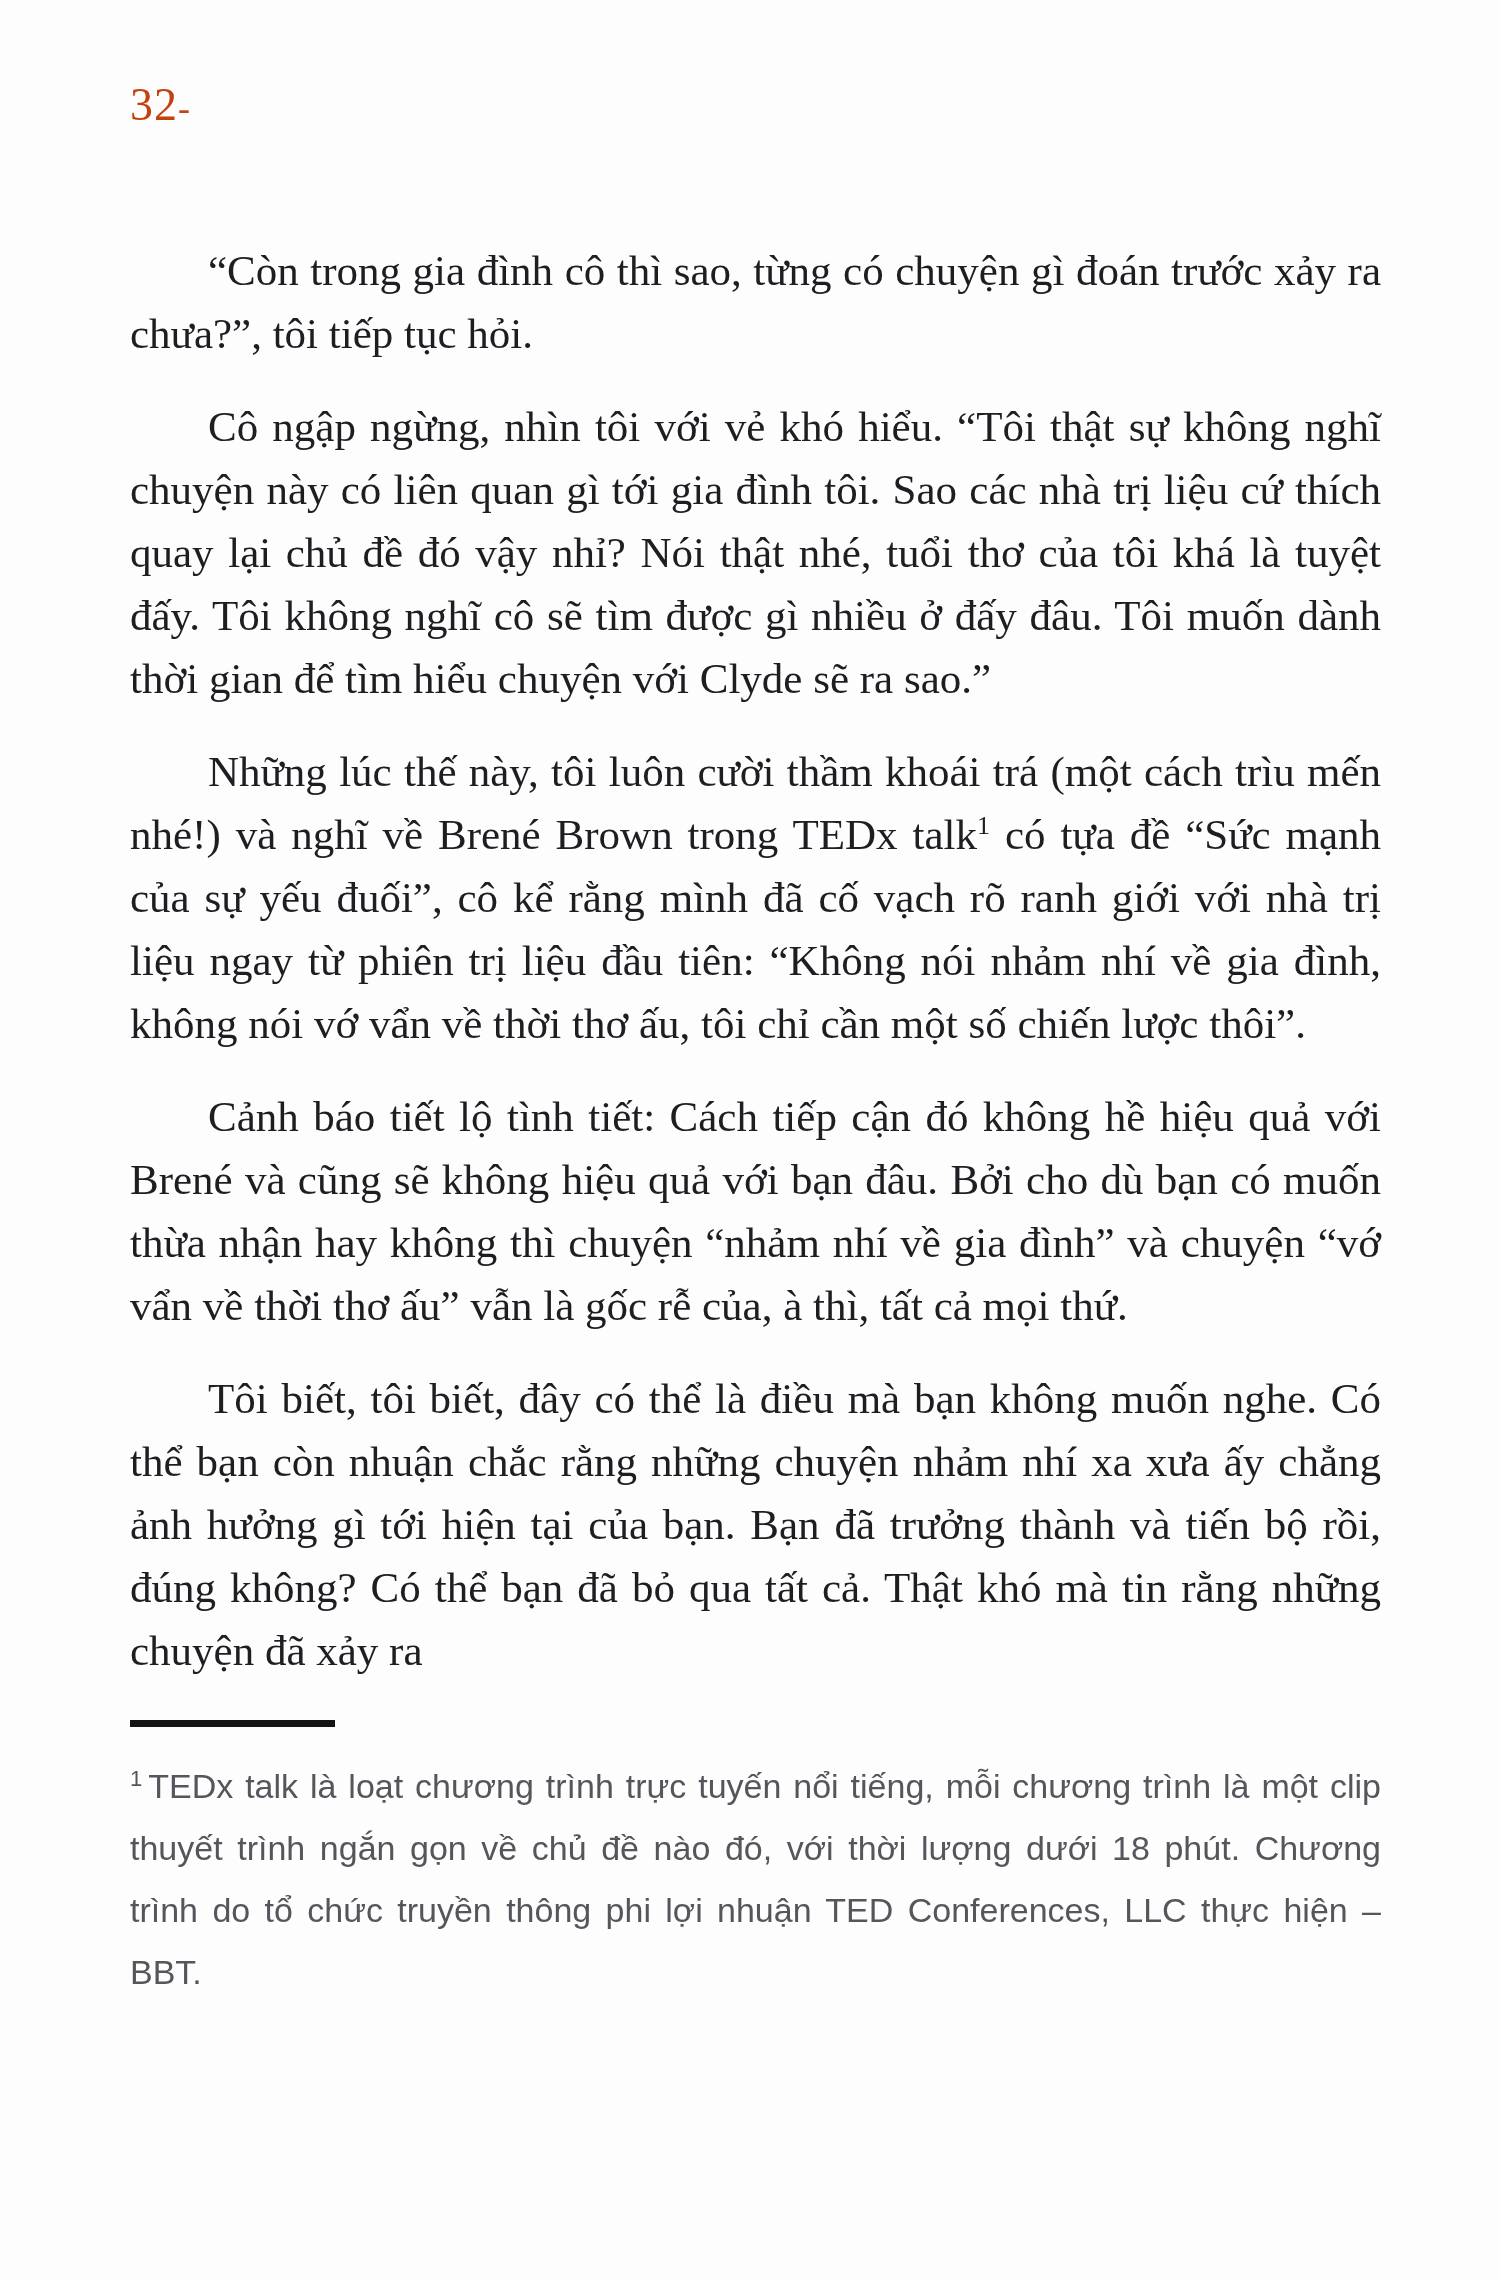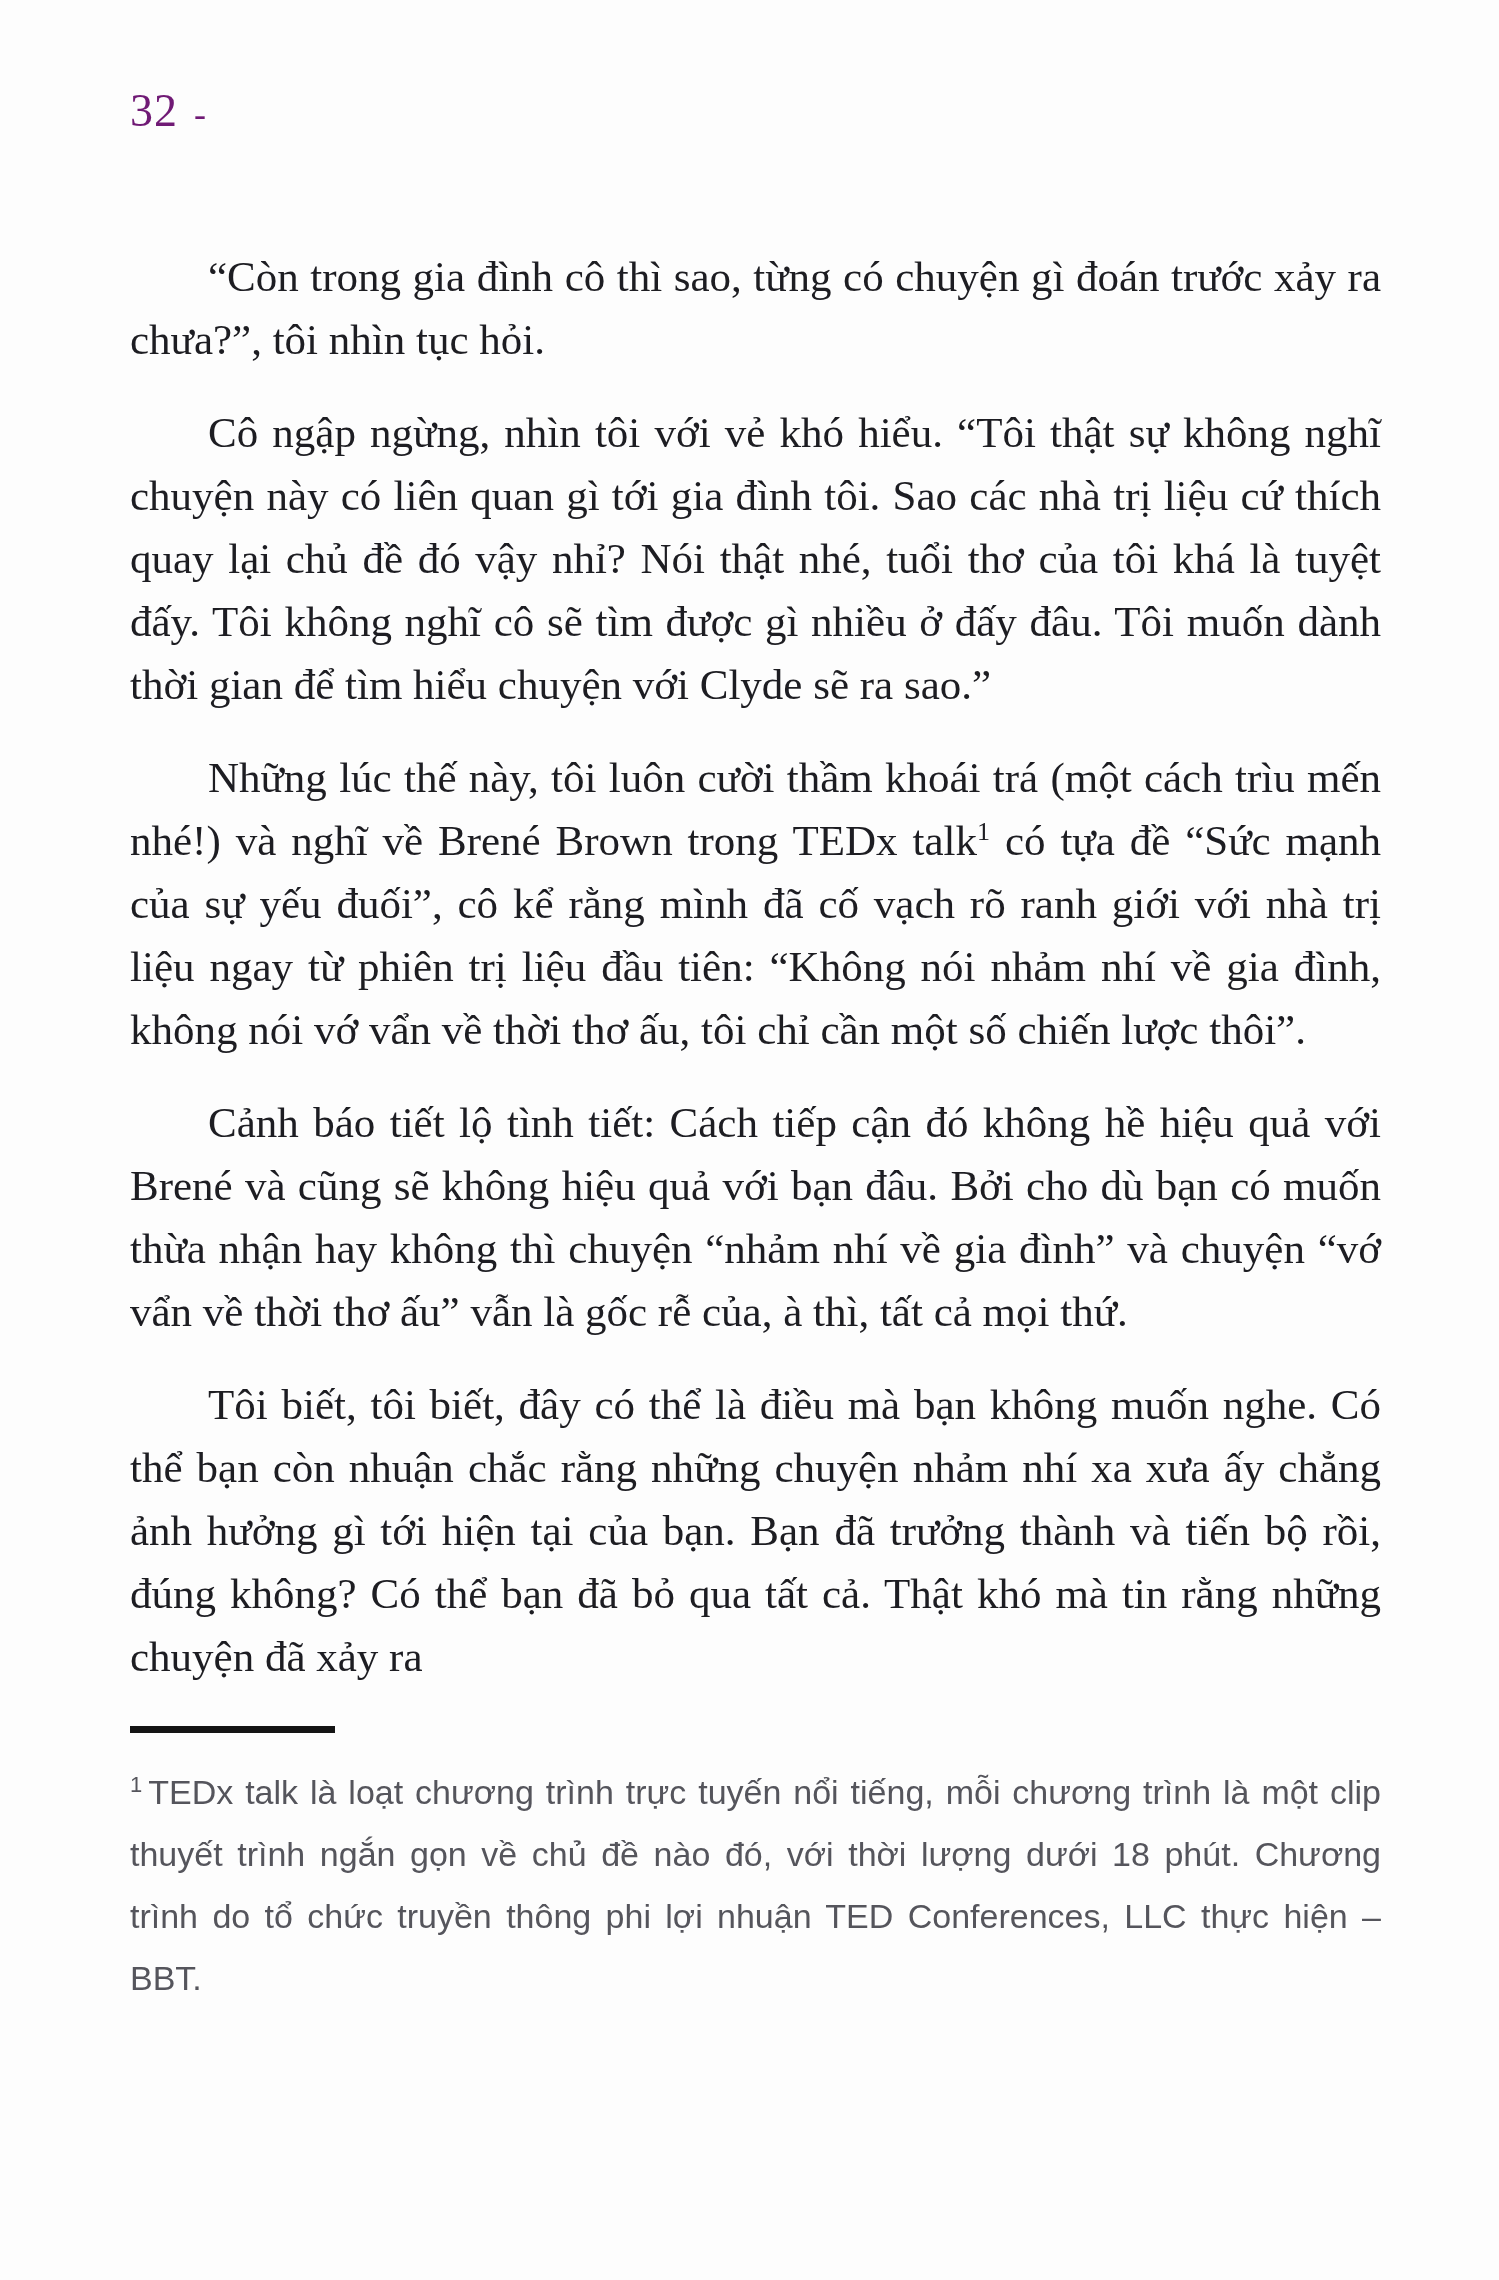--- a/index.html
+++ b/index.html
@@ -13,25 +13,25 @@
     height: 2280px;
     margin: 0 auto;
     background: #fdfdfd;
     box-sizing: border-box;
     padding: 78px 118px 0 130px;
     overflow: hidden;
   }
   
   .running-header {
     font-family: "Liberation Serif", "DejaVu Serif", serif;
-    color: #701a75;
+    color: #c2410c;
     display: flex;
     align-items: baseline;
-    gap: 16px;
-    margin: 6px 0 108px 0;
+    gap: 0;
+    margin: 0 0 108px 0;
   }
   .running-header .pagenum {
     font-size: 46px;
     letter-spacing: 1px;
   }
   .running-header .sep {
     font-size: 36px;
   }
   .running-header .booktitle {
     font-size: 34px;
@@ -89,21 +89,21 @@
 
 <div class="page">
 
   <header class="running-header">
     <span class="pagenum">32</span>
     <span class="sep">-</span>
   </header>
 
   <main class="body-text">
 
-    <p><span>“Còn trong gia đình cô thì sao, từng có chuyện gì đoán trước xảy ra chưa?”, tôi nhìn tục hỏi.</span></p>
+    <p><span>“Còn trong gia đình cô thì sao, từng có chuyện gì đoán trước xảy ra chưa?”, tôi tiếp tục hỏi.</span></p>
 
     <p><span>Cô ngập ngừng, nhìn tôi với vẻ khó hiểu. “Tôi thật sự không nghĩ chuyện này có liên quan gì tới gia đình tôi. Sao các nhà trị liệu cứ thích quay lại chủ đề đó vậy nhỉ? Nói thật nhé, tuổi thơ của tôi khá là tuyệt đấy. Tôi không nghĩ cô sẽ tìm được gì nhiều ở đấy đâu. Tôi muốn dành thời gian để tìm hiểu chuyện với Clyde sẽ ra sao.”</span></p>
 
     <p><span>Những lúc thế này, tôi luôn cười thầm khoái trá (một cách trìu mến nhé!) và nghĩ về Brené Brown trong TEDx talk</span><sup>1</sup><span> có tựa đề “Sức mạnh của sự yếu đuối”, cô kể rằng mình đã cố vạch rõ ranh giới với nhà trị liệu ngay từ phiên trị liệu đầu tiên: “Không nói nhảm nhí về gia đình, không nói vớ vẩn về thời thơ ấu, tôi chỉ cần một số chiến lược thôi”.</span></p>
 
     <p><span>Cảnh báo tiết lộ tình tiết: Cách tiếp cận đó không hề hiệu quả với Brené và cũng sẽ không hiệu quả với bạn đâu. Bởi cho dù bạn có muốn thừa nhận hay không thì chuyện “nhảm nhí về gia đình” và chuyện “vớ vẩn về thời thơ ấu” vẫn là gốc rễ của, à thì, </span><span class="em">tất cả mọi thứ</span><span>.</span></p>
 
     <p><span>Tôi biết, tôi biết, đây có thể là điều mà bạn không muốn nghe. Có thể bạn còn nhuận chắc rằng những chuyện nhảm nhí xa xưa ấy chẳng ảnh hưởng gì tới hiện tại của bạn. Bạn đã trưởng thành và tiến bộ rồi, đúng không? Có thể bạn đã bỏ qua tất cả. Thật khó mà tin rằng những chuyện đã xảy ra</span></p>
 
   </main>

